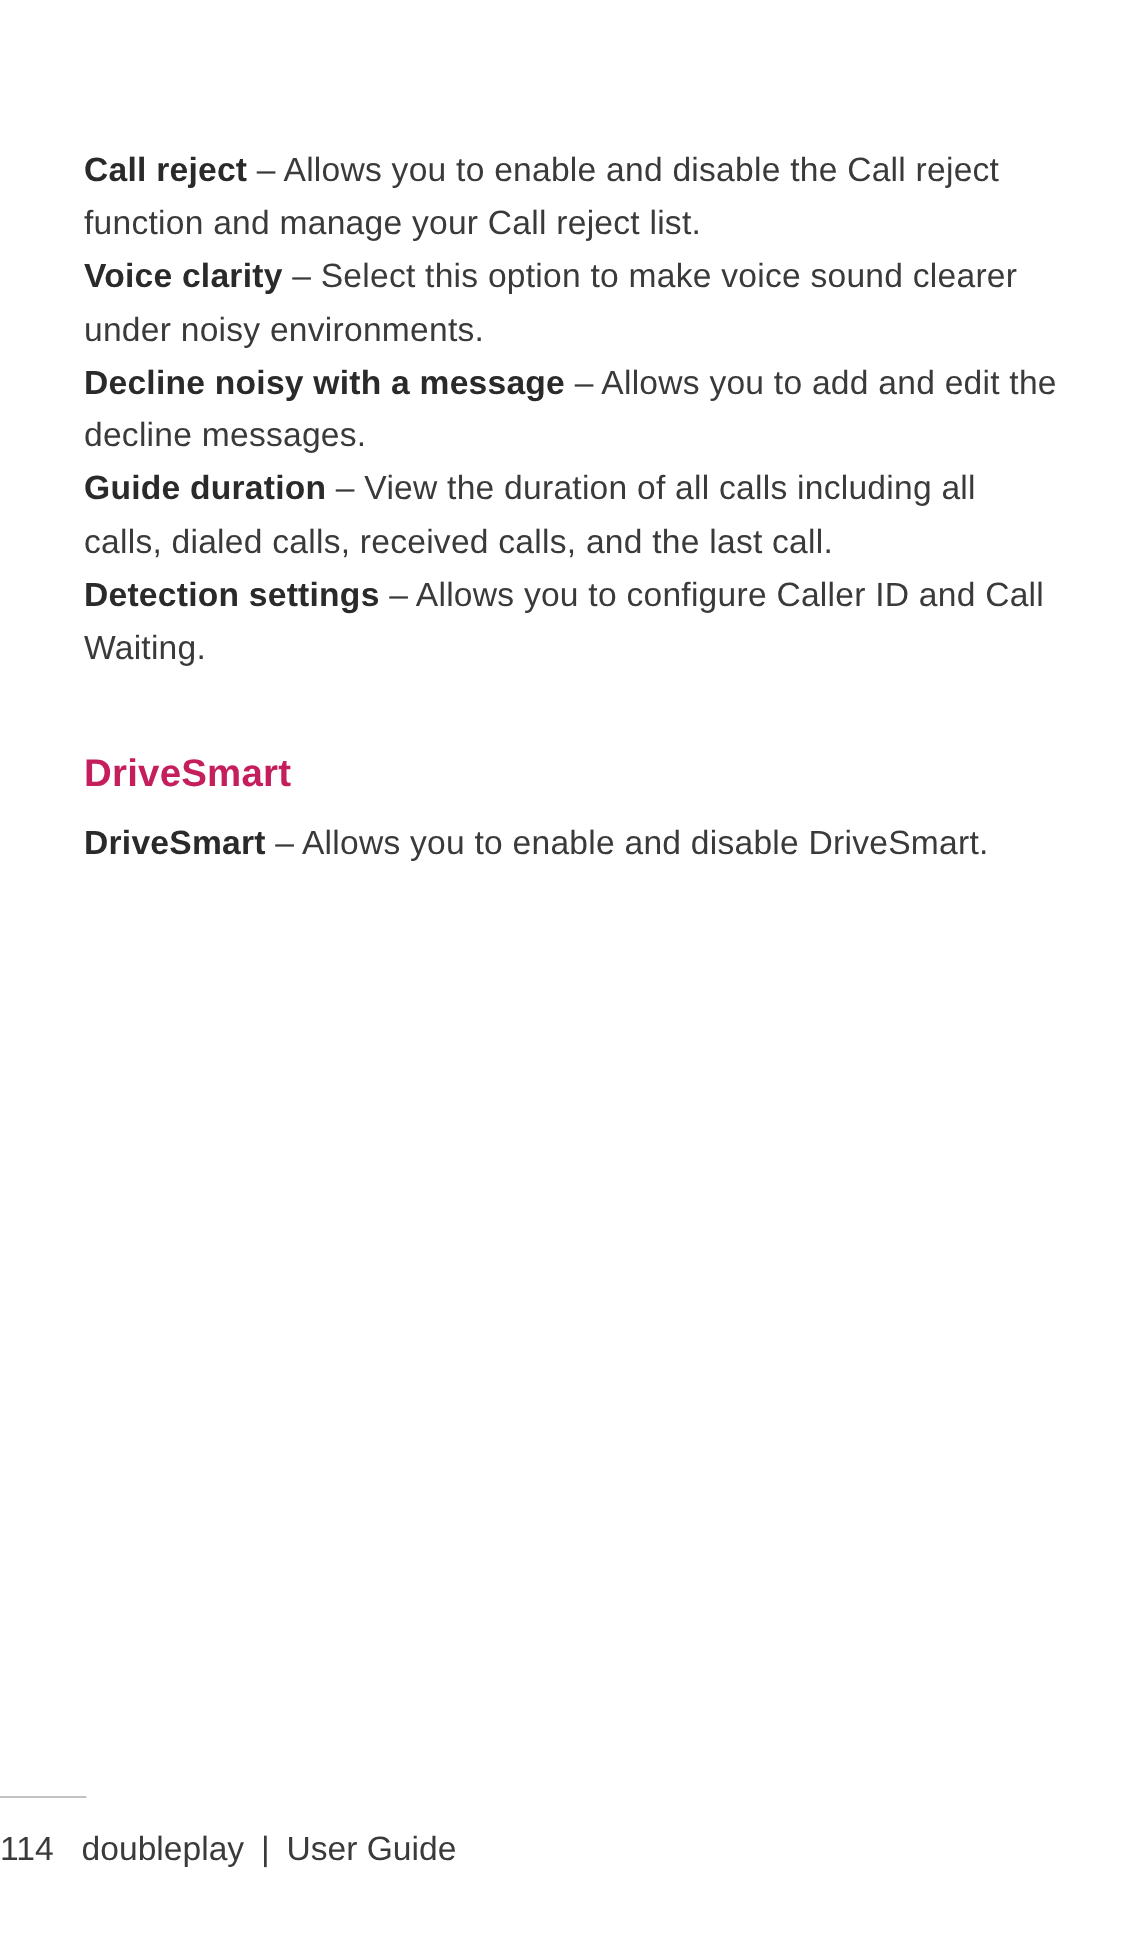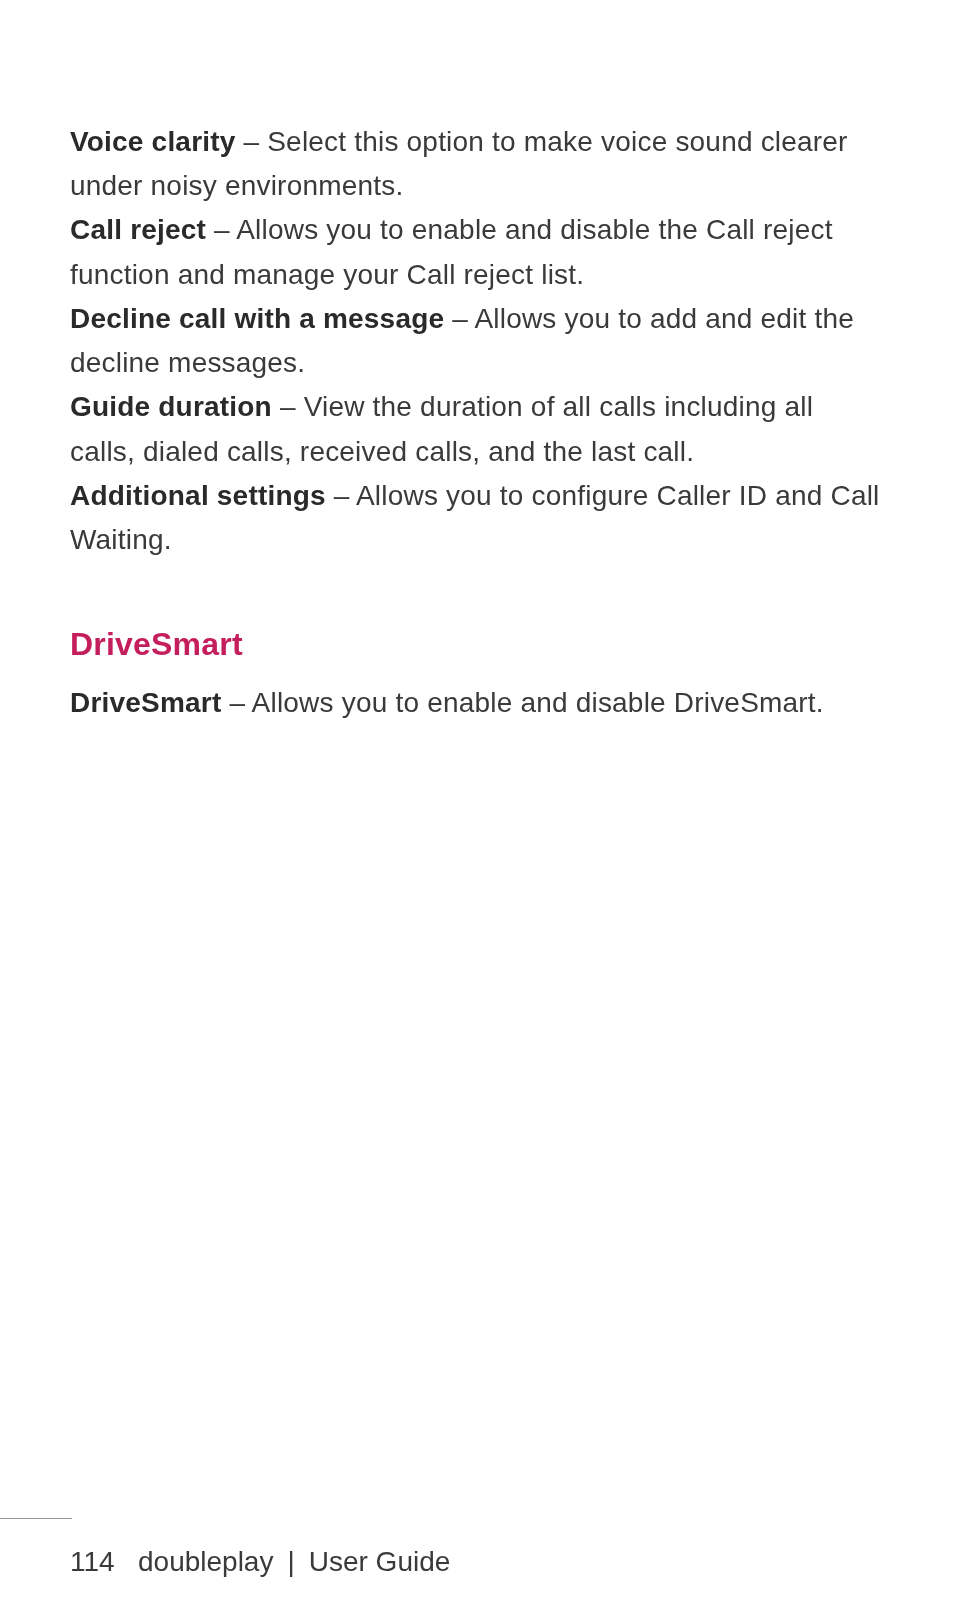--- a/index.html
+++ b/index.html
@@ -33,24 +33,23 @@
     .section-heading {
       font-size: 32px;
       color: #c41e5d;
       font-weight: 700;
       margin-top: 64px;
       margin-bottom: 18px;
       letter-spacing: 0.2px;
     }
     .footer {
       position: absolute;
-      bottom: 43px;
+      bottom: 64px;
       left: 0;
       width: 100%;
-      padding-left: 70px;
     }
     .footer-line {
       position: absolute;
       top: -28px;
       left: 0;
       width: 72px;
       border-top: 1px solid #999;
     }
     .footer-text {
       font-size: 28px;
@@ -62,25 +61,25 @@
     }
     .divider {
       margin: 0 14px;
       display: inline;
     }
   </style>
 </head>
 <body>
 
 <div class="content">
+  <p class="entry"><strong>Call reject</strong><span> – Allows you to enable and disable the Call reject function and manage your Call reject list.</span></p>
   <p class="entry"><strong>Voice clarity</strong><span> – Select this option to make voice sound clearer under noisy environments.</span></p>
-  <p class="entry"><strong>Call reject</strong><span> – Allows you to enable and disable the Call reject function and manage your Call reject list.</span></p>
-  <p class="entry"><strong>Decline call with a message</strong><span> – Allows you to add and edit the decline messages.</span></p>
+  <p class="entry"><strong>Decline noisy with a message</strong><span> – Allows you to add and edit the decline messages.</span></p>
   <p class="entry"><strong>Guide duration</strong><span> – View the duration of all calls including all calls, dialed calls, received calls, and the last call.</span></p>
-  <p class="entry"><strong>Additional settings</strong><span> – Allows you to configure Caller ID and Call Waiting.</span></p>
+  <p class="entry"><strong>Detection settings</strong><span> – Allows you to configure Caller ID and Call Waiting.</span></p>
 
   <h2 class="section-heading">DriveSmart</h2>
   <p class="entry"><strong>DriveSmart</strong><span> – Allows you to enable and disable DriveSmart.</span></p>
 </div>
 
 <div class="footer">
   <div class="footer-line"></div>
   <div class="footer-text">
     <span class="page-num">114</span>&nbsp;&nbsp;&nbsp;<span>doubleplay</span><span class="divider">|</span><span>User Guide</span>
   </div>

